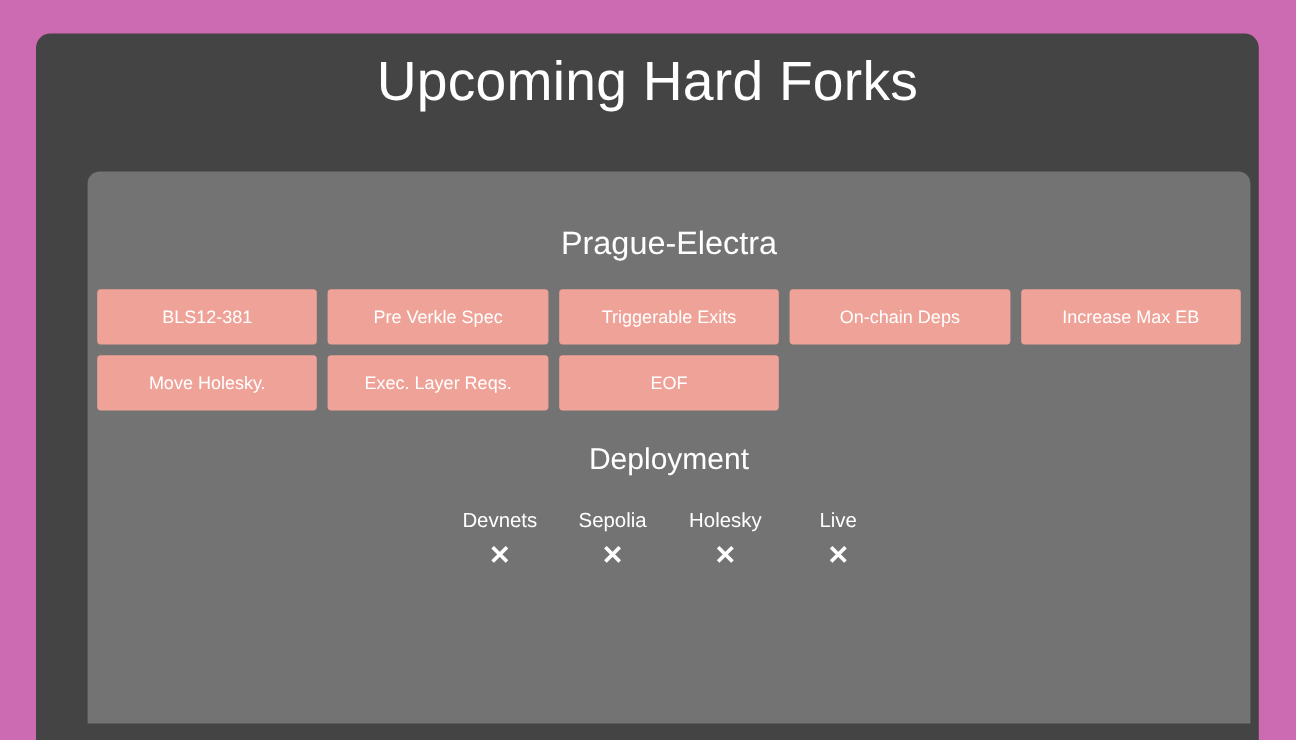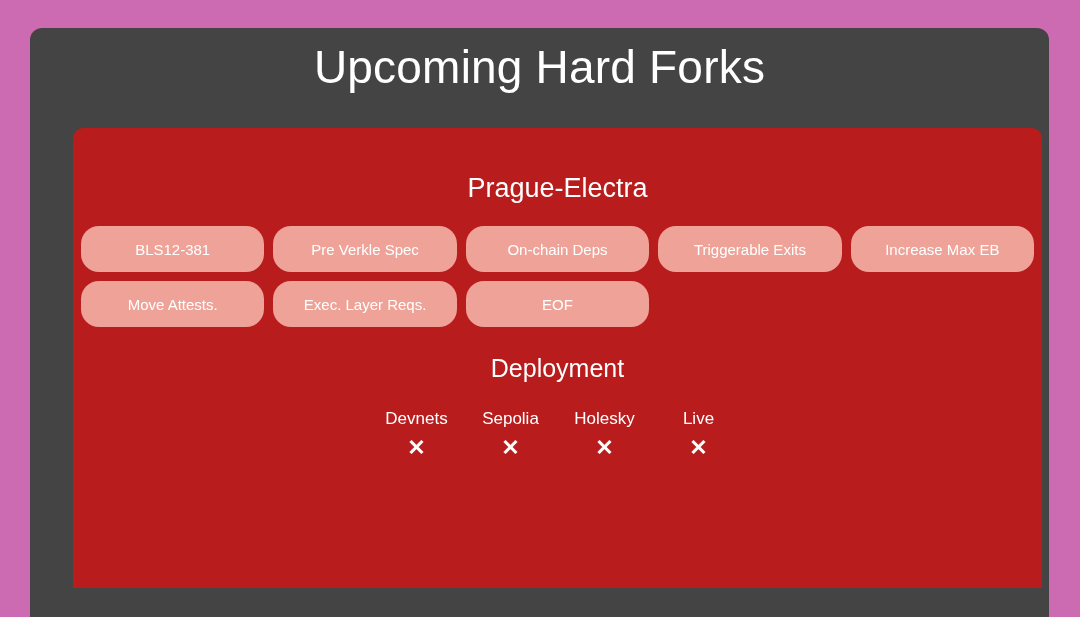--- a/index.html
+++ b/index.html
@@ -36,24 +36,24 @@
     font-size: 46px;
     font-weight: 400;
     letter-spacing: 0.2px;
     line-height: 1.2;
   }
 
   
   .inner-panel {
     position: absolute;
     left: 43px;
-    top: 100px;
+    top: 115px;
     width: 969px;
     height: 460px;
-    background: #b91c1c;
+    background: #737373;
     border-radius: 10px 10px 0 0;
     box-sizing: border-box;
     overflow: hidden;
   }
 
   .fork-name {
     margin-top: 44px;
     text-align: center;
     color: #ffffff;
     font-size: 27px;
@@ -92,21 +92,21 @@
     margin: 22px auto 0 auto;
     width: 953px;
     display: grid;
     grid-template-columns: repeat(5, 1fr);
     column-gap: 9px;
     row-gap: 9px;
   }
   .chip {
     background: #efa398;
     color: #ffffff;
-    border-radius: 18px;
+    border-radius: 3px;
     height: 46px;
     display: flex;
     align-items: center;
     justify-content: center;
     font-size: 15px;
     font-weight: 400;
     text-align: center;
     padding: 0 4px;
     box-sizing: border-box;
     cursor: pointer;
@@ -156,24 +156,24 @@
   <div class="page-title">Upcoming Hard Forks</div>
 
   <div class="inner-panel">
 
     <div class="fork-name">Prague-Electra</div>
 
 
     <div class="chip-grid">
       <div class="chip">BLS12-381</div>
       <div class="chip">Pre Verkle Spec</div>
+      <div class="chip">Triggerable Exits</div>
       <div class="chip">On-chain Deps</div>
-      <div class="chip">Triggerable Exits</div>
       <div class="chip">Increase Max EB</div>
-      <div class="chip">Move Attests.</div>
+      <div class="chip">Move Holesky.</div>
       <div class="chip">Exec. Layer Reqs.</div>
       <div class="chip">EOF</div>
     </div>
 
     <div class="deployment-title">Deployment</div>
 
     <div class="deploy-table">
       <div class="deploy-col">
         <div class="deploy-label">Devnets</div>
         <div class="deploy-status">✕</div>

